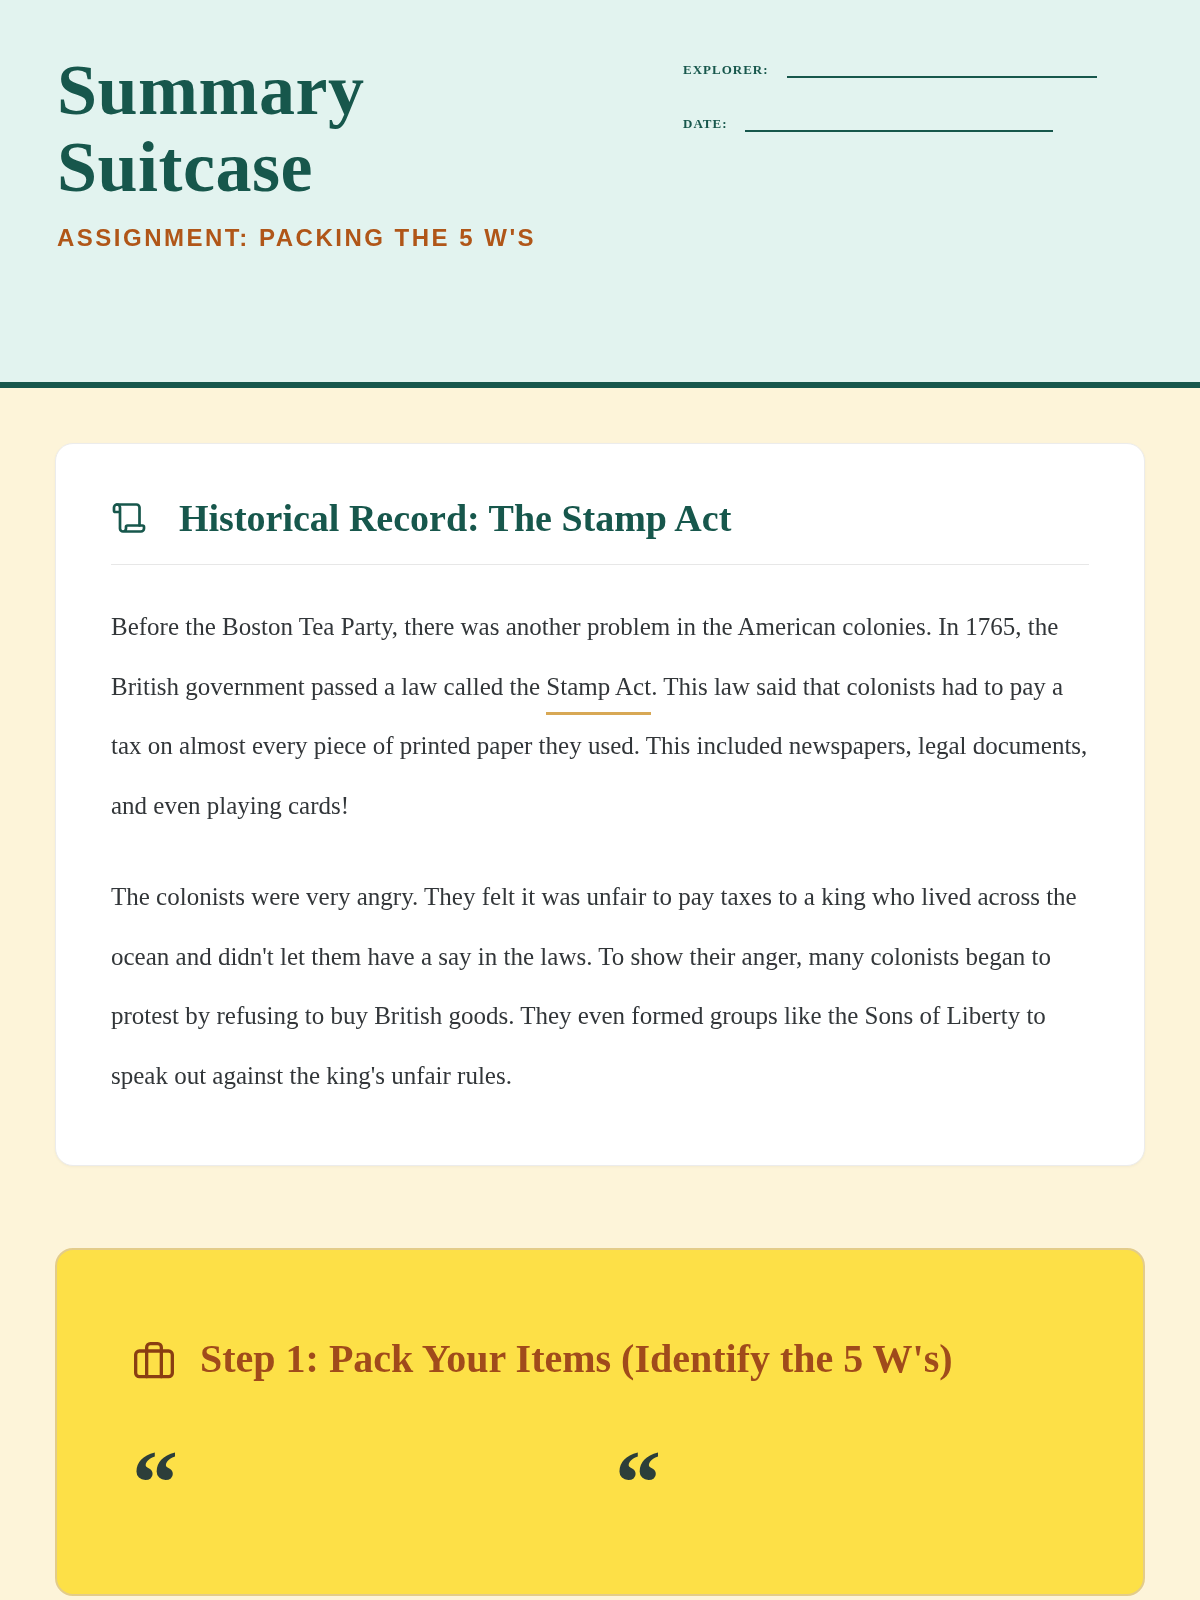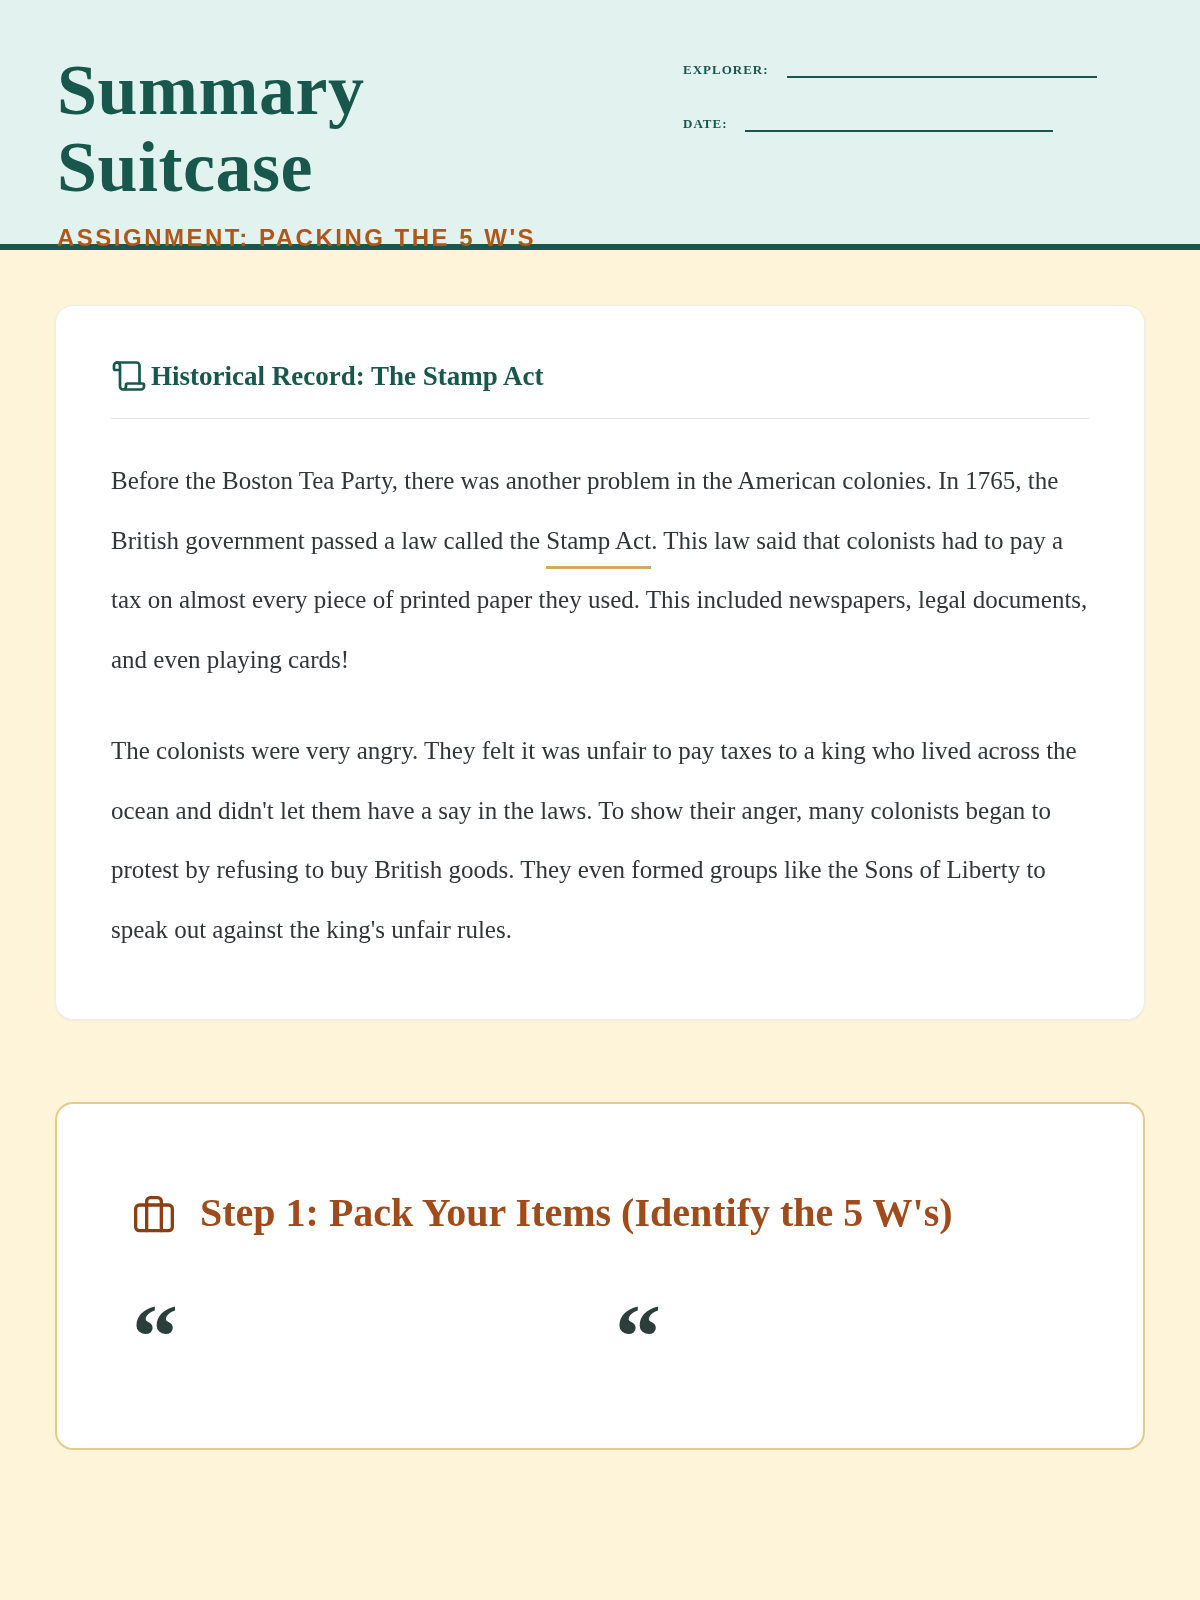--- a/index.html
+++ b/index.html
@@ -8,21 +8,21 @@
     height: 1600px;
     overflow: hidden;
     background: #fdf4d9;
     font-family: "Liberation Serif", serif;
   }
 
   
   .header {
     background: #e2f3ef;
     padding: 52px 70px 40px 57px;
-    height: 244px;
+    height: 382px;
     position: relative;
   }
   .title {
     color: #17574c;
     font-size: 72px;
     line-height: 1.07;
     font-weight: 800;
     max-width: 540px;
     letter-spacing: 0.5px;
   }
@@ -69,23 +69,23 @@
   .record-card {
     background: #ffffff;
     border: 1px solid #ececec;
     border-radius: 18px;
     padding: 52px 55px 60px 55px;
     box-shadow: 0 1px 3px rgba(0,0,0,0.04);
   }
   .record-heading {
     display: flex;
     align-items: center;
-    gap: 4px;
+    gap: 32px;
     color: #17574c;
-    font-size: 27px;
+    font-size: 38px;
     font-weight: 700;
   }
   .record-heading svg { flex: 0 0 auto; }
   .record-hr {
     border: none;
     border-top: 1px solid #e7e7e7;
     margin-top: 24px;
   }
   .record-para {
     margin-top: 32px;
@@ -95,21 +95,21 @@
   }
   .stamp {
     font-weight: 400;
     border-bottom: 3px solid #d8a855;
     padding-bottom: 12px;
   }
 
   
   .step-card {
     margin-top: 82px;
-    background: #ffffff;
+    background: #fde047;
     border: 2px solid #e3cc8a;
     border-radius: 18px;
     padding: 82px 75px 70px 75px;
   }
   .step-heading-row {
     display: flex;
     align-items: flex-start;
     gap: 24px;
   }
   .step-heading-row svg {

